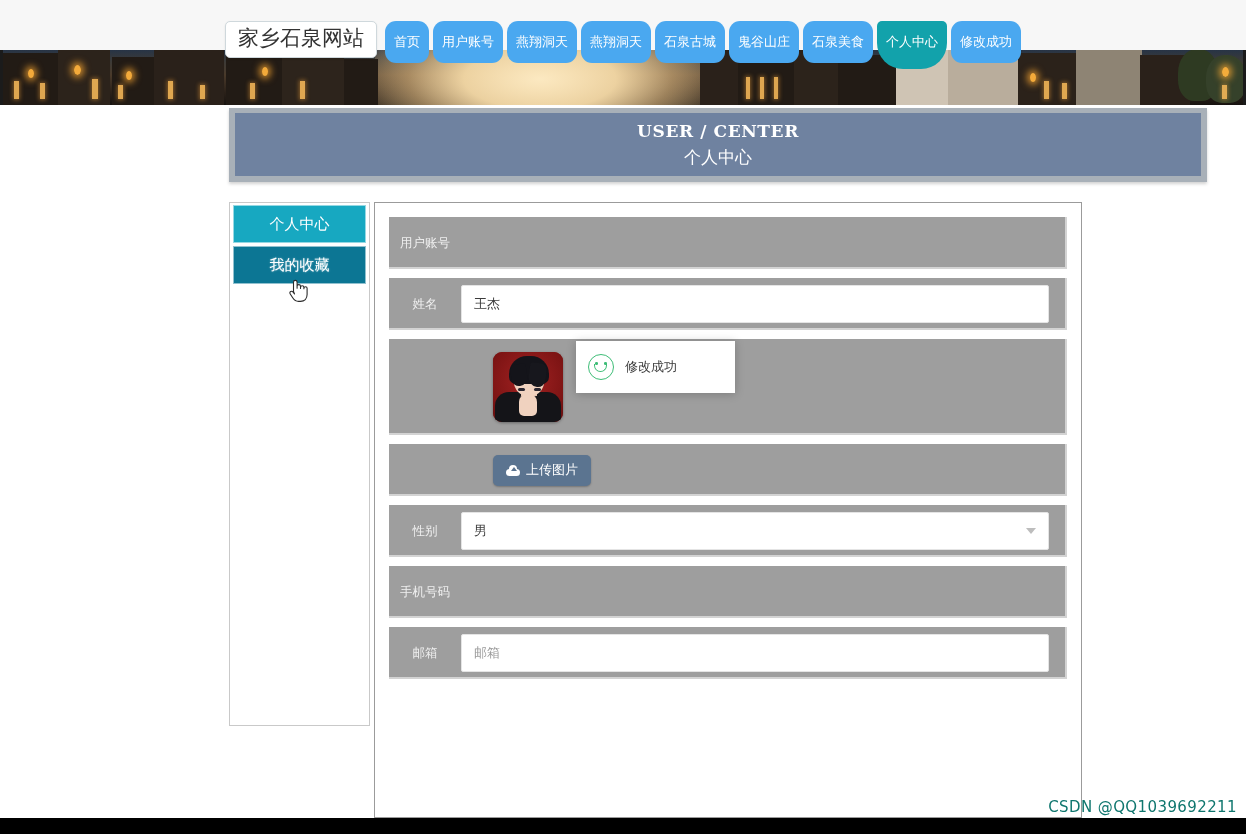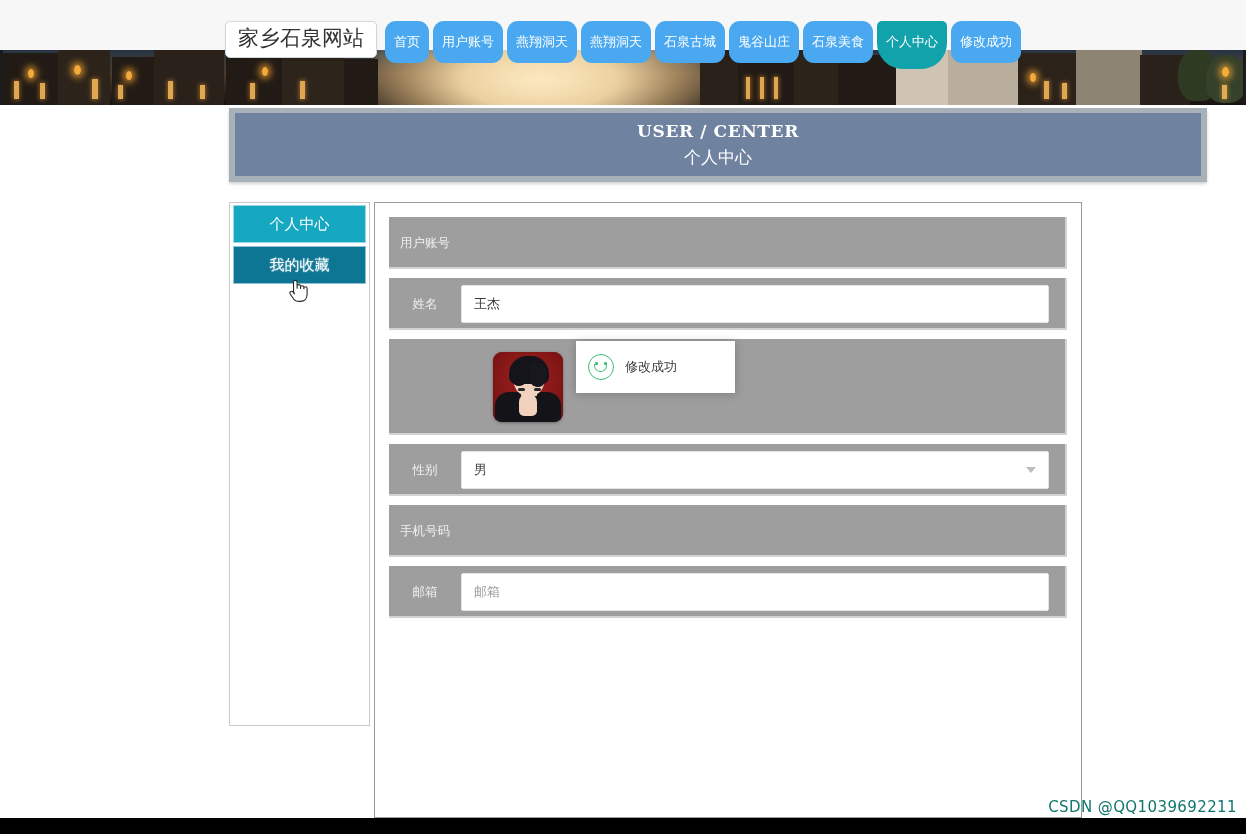--- a/index.html
+++ b/index.html
@@ -316,20 +316,30 @@
           <div class="av-p av-eye1"></div>
           <div class="av-p av-eye2"></div>
           <div class="av-p av-hair"></div>
           <div class="av-p av-bang1"></div>
           <div class="av-p av-bang2"></div>
           <div class="av-p av-hand"></div>
         </div>
       </div>
     </div>
 
+    <div class="frow upload">
+      <div class="upbtn">
+        <span class="cloud-ico">
+          <span class="c1"></span>
+            <span class="c2"></span>
+            <span class="ar"></span>
+        </span>
+        <span>上传图片</span>
+      </div>
+    </div>
 
     <div class="frow">
       <div class="flabel">性别</div>
       <div class="fctl">
         <span class="val">男</span>
         <span class="caret"></span>
       </div>
     </div>
 
     <div class="frow">

